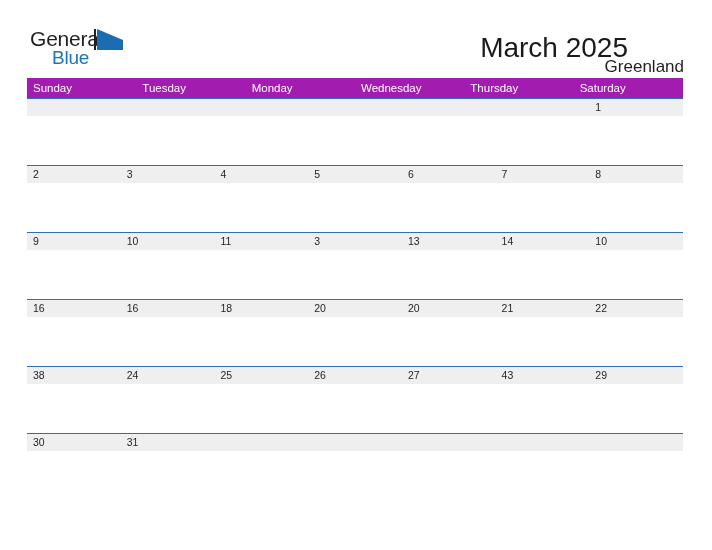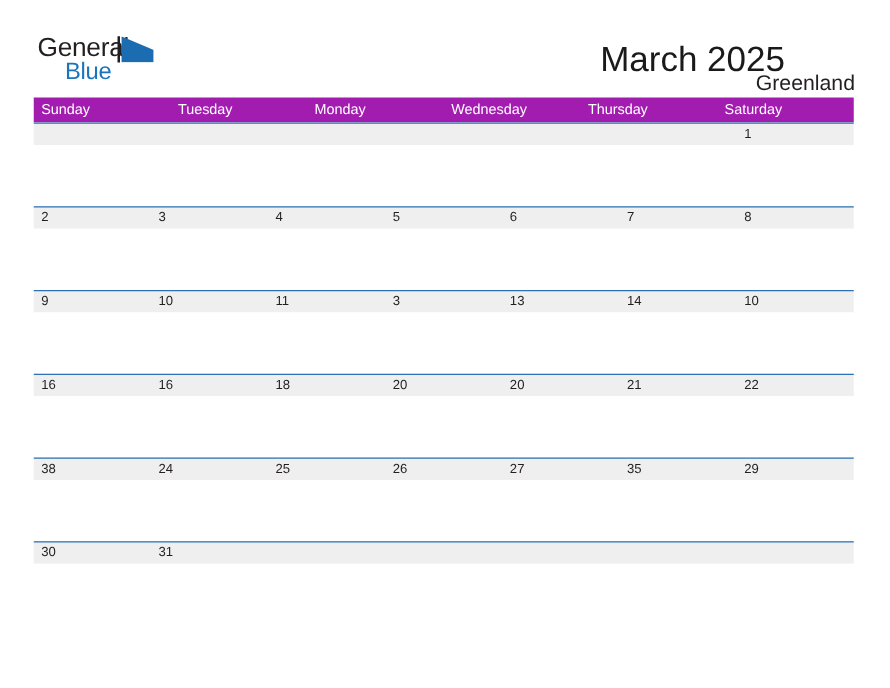--- a/index.html
+++ b/index.html
@@ -235,21 +235,21 @@
       <div class="week-body"></div>
     </div>
 
     <div class="week">
       <div class="week-band">
         <div class="day">38</div>
         <div class="day">24</div>
         <div class="day">25</div>
         <div class="day">26</div>
         <div class="day">27</div>
-        <div class="day">35</div>
+        <div class="day">43</div>
         <div class="day">29</div>
       </div>
       <div class="week-body"></div>
     </div>
 
     <div class="week">
       <div class="week-band">
         <div class="day">30</div>
         <div class="day">31</div>
         <div class="day"></div>

